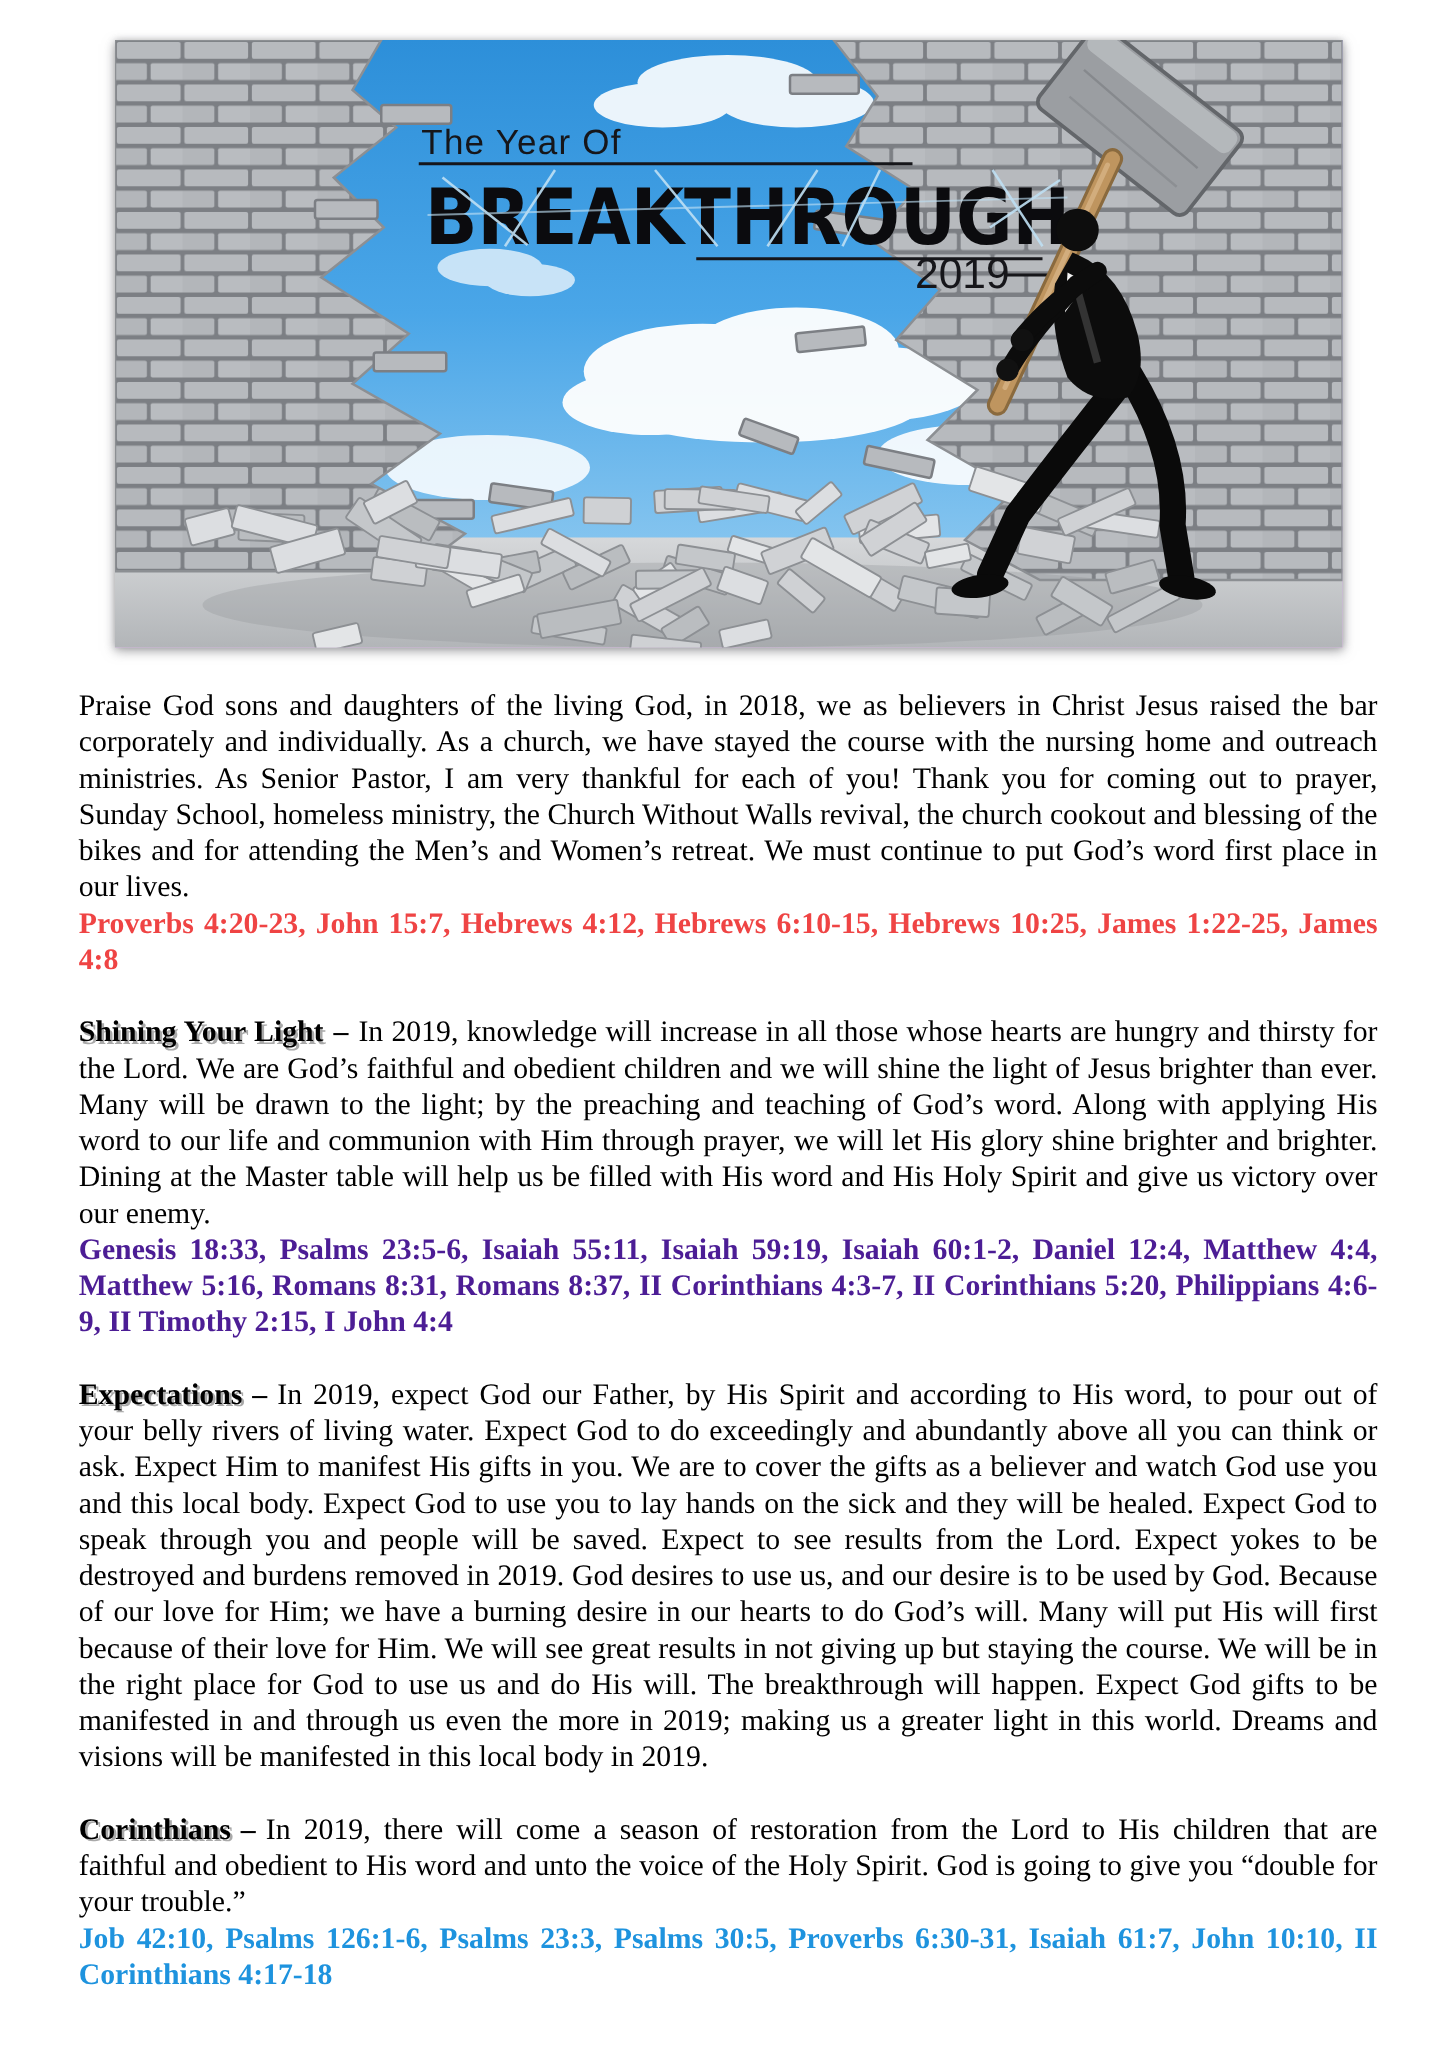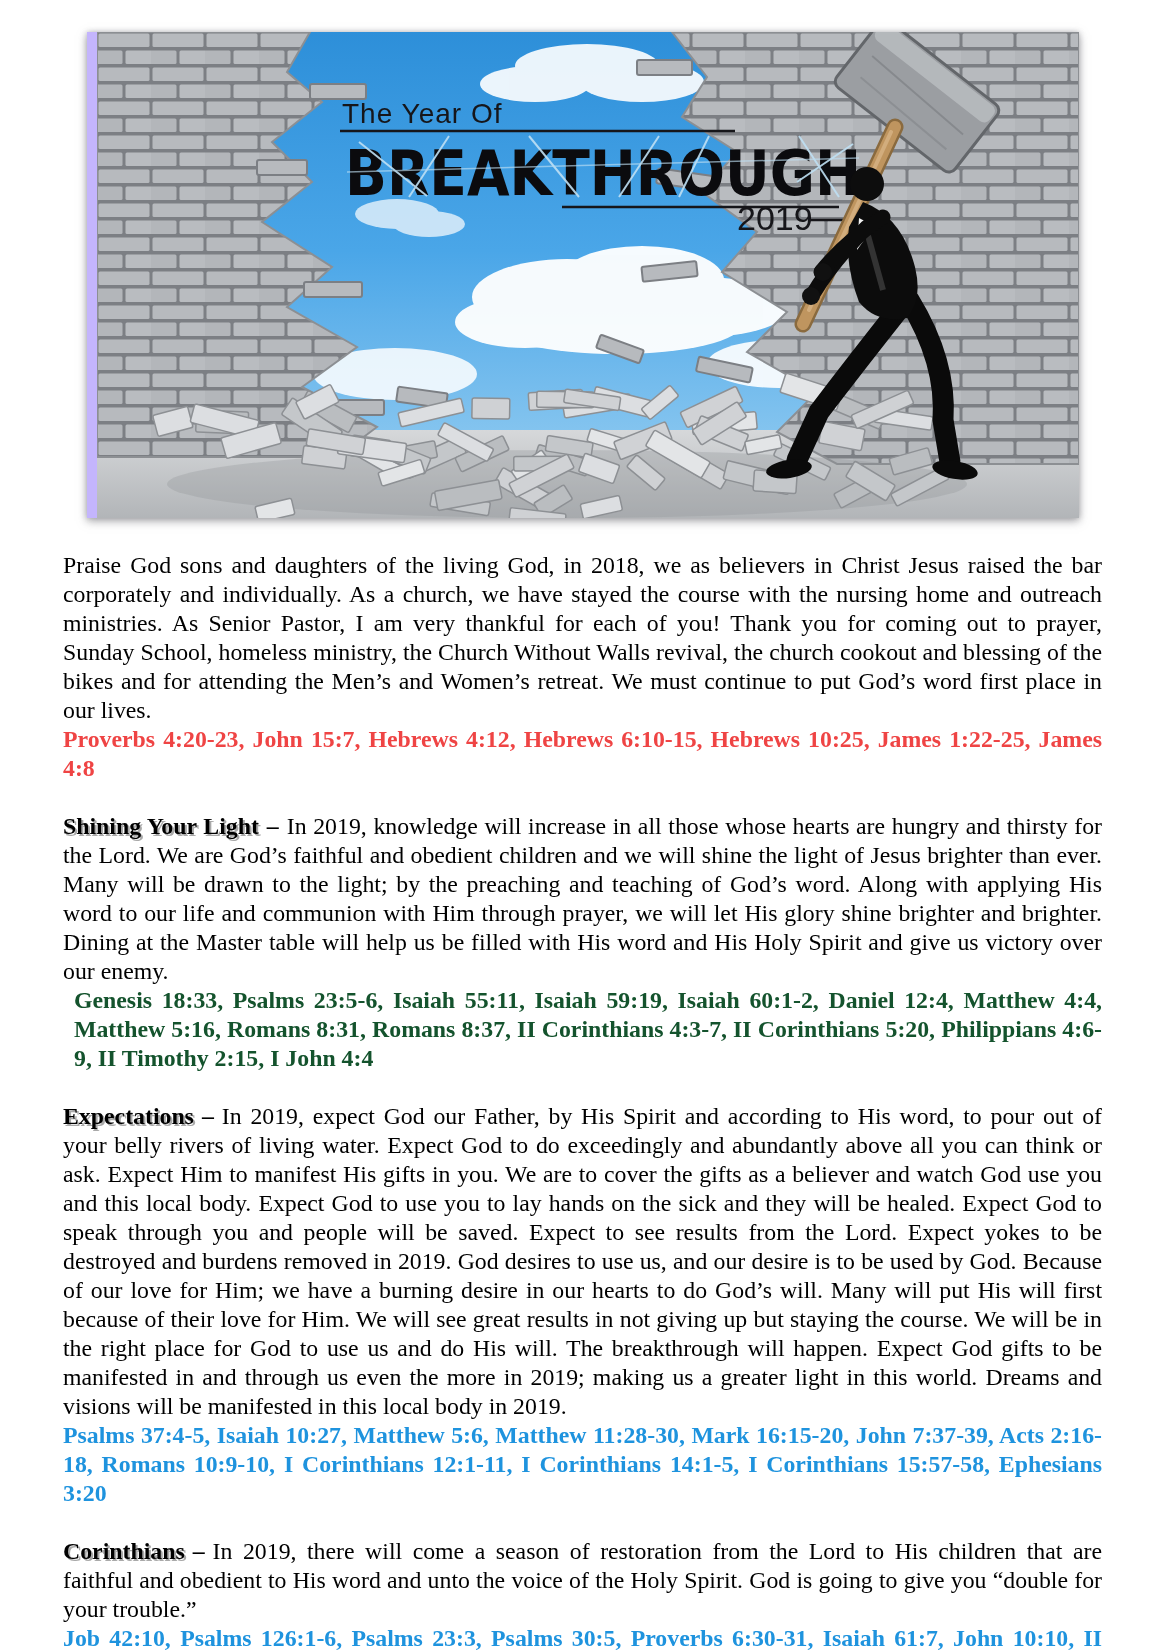--- a/index.html
+++ b/index.html
@@ -4,22 +4,21 @@
 <style>
   html,body{margin:0;padding:0;background:#e9e9e9;}
   .page{
     width:1165px;height:1650px;background:#ffffff;margin:0 auto;
     overflow:hidden;position:relative;
     font-family:"Liberation Serif",serif;
   }
   .hero{
     width:982px;height:486px;margin:32px auto 0;
     box-shadow:0 3px 9px rgba(110,110,115,.6),0 0 5px rgba(150,150,155,.45);
-    background:#c4b5fd;
-    padding-left:10px;
+    background:#f9a8d4;
   }
   .hero svg{display:block;width:982px;height:486px;}
   .content{
     width:1039px;margin:33px auto 0;
   }
   .content p{margin:0;font-family:Liberation Serif, serif;}
   .body-para{
     font-family:"Liberation Serif",serif;
     font-size:23.8px;line-height:29px;color:#000;
     text-align:justify;
@@ -231,26 +230,25 @@
 
   <div class="content">
 
     <div class="section">
       <p class="body-para"><span>Praise God sons and daughters of the living God, in 2018, we as believers in Christ Jesus raised the bar corporately and individually. As a church, we have stayed the course with the nursing home and outreach ministries. As Senior Pastor, I am very thankful for each of you! Thank you for coming out to prayer, Sunday School, homeless ministry, the Church Without Walls revival, the church cookout and blessing of the bikes and for attending the Men’s and Women’s retreat. We must continue to put God’s word first place in our lives.</span></p>
       <p class="verse-para" style="color: #ef4444;">Proverbs 4:20-23, John 15:7, Hebrews 4:12, Hebrews 6:10-15, Hebrews 10:25, James 1:22-25, James 4:8</p>
     </div>
 
     <div class="section">
       <p class="body-para"><span class="sec-heading">Shining Your Light</span><span class="sec-dash">–</span><span>In 2019, knowledge will increase in all those whose hearts are hungry and thirsty for the Lord. We are God’s faithful and obedient children and we will shine the light of Jesus brighter than ever. Many will be drawn to the light; by the preaching and teaching of God’s word. Along with applying His word to our life and communion with Him through prayer, we will let His glory shine brighter and brighter. Dining at the Master table will help us be filled with His word and His Holy Spirit and give us victory over our enemy.</span></p>
-      <p class="verse-para" style="color: #14532d; margin-left: 11px;">Genesis 18:33, Psalms 23:5-6, Isaiah 55:11, Isaiah 59:19, Isaiah 60:1-2, Daniel 12:4, Matthew 4:4, Matthew 5:16, Romans 8:31, Romans 8:37, II Corinthians 4:3-7, II Corinthians 5:20, Philippians 4:6-9, II Timothy 2:15, I John 4:4</p>
+      <p class="verse-para" style="color: #4c1d95;">Genesis 18:33, Psalms 23:5-6, Isaiah 55:11, Isaiah 59:19, Isaiah 60:1-2, Daniel 12:4, Matthew 4:4, Matthew 5:16, Romans 8:31, Romans 8:37, II Corinthians 4:3-7, II Corinthians 5:20, Philippians 4:6-9, II Timothy 2:15, I John 4:4</p>
     </div>
 
     <div class="section">
       <p class="body-para"><span class="sec-heading">Expectations</span><span class="sec-dash">–</span><span>In 2019, expect God our Father, by His Spirit and according to His word, to pour out of your belly rivers of living water. Expect God to do exceedingly and abundantly above all you can think or ask. Expect Him to manifest His gifts in you. We are to cover the gifts as a believer and watch God use you and this local body. Expect God to use you to lay hands on the sick and they will be healed. Expect God to speak through you and people will be saved. Expect to see results from the Lord. Expect yokes to be destroyed and burdens removed in 2019. God desires to use us, and our desire is to be used by God. Because of our love for Him; we have a burning desire in our hearts to do God’s will. Many will put His will first because of their love for Him. We will see great results in not giving up but staying the course. We will be in the right place for God to use us and do His will. The breakthrough will happen. Expect God gifts to be manifested in and through us even the more in 2019; making us a greater light in this world. Dreams and visions will be manifested in this local body in 2019.</span></p>
-      <p class="verse-para" style="color: rgb(30, 147, 222);">Psalms 37:4-5, Isaiah 10:27, Matthew 5:6, Matthew 11:28-30, Mark 16:15-20, John 7:37-39, Acts 2:16-18, Romans 10:9-10, I Corinthians 12:1-11, I Corinthians 14:1-5, I Corinthians 15:57-58, Ephesians 3:20</p>
     </div>
 
     <div class="section">
       <p class="body-para"><span class="sec-heading">Corinthians</span><span class="sec-dash">–</span><span>In 2019, there will come a season of restoration from the Lord to His children that are faithful and obedient to His word and unto the voice of the Holy Spirit. God is going to give you “double for your trouble.”</span></p>
       <p class="verse-para" style="color: rgb(30, 147, 222);">Job 42:10, Psalms 126:1-6, Psalms 23:3, Psalms 30:5, Proverbs 6:30-31, Isaiah 61:7, John 10:10, II Corinthians 4:17-18</p>
     </div>
 
   </div>
 </div>
 

